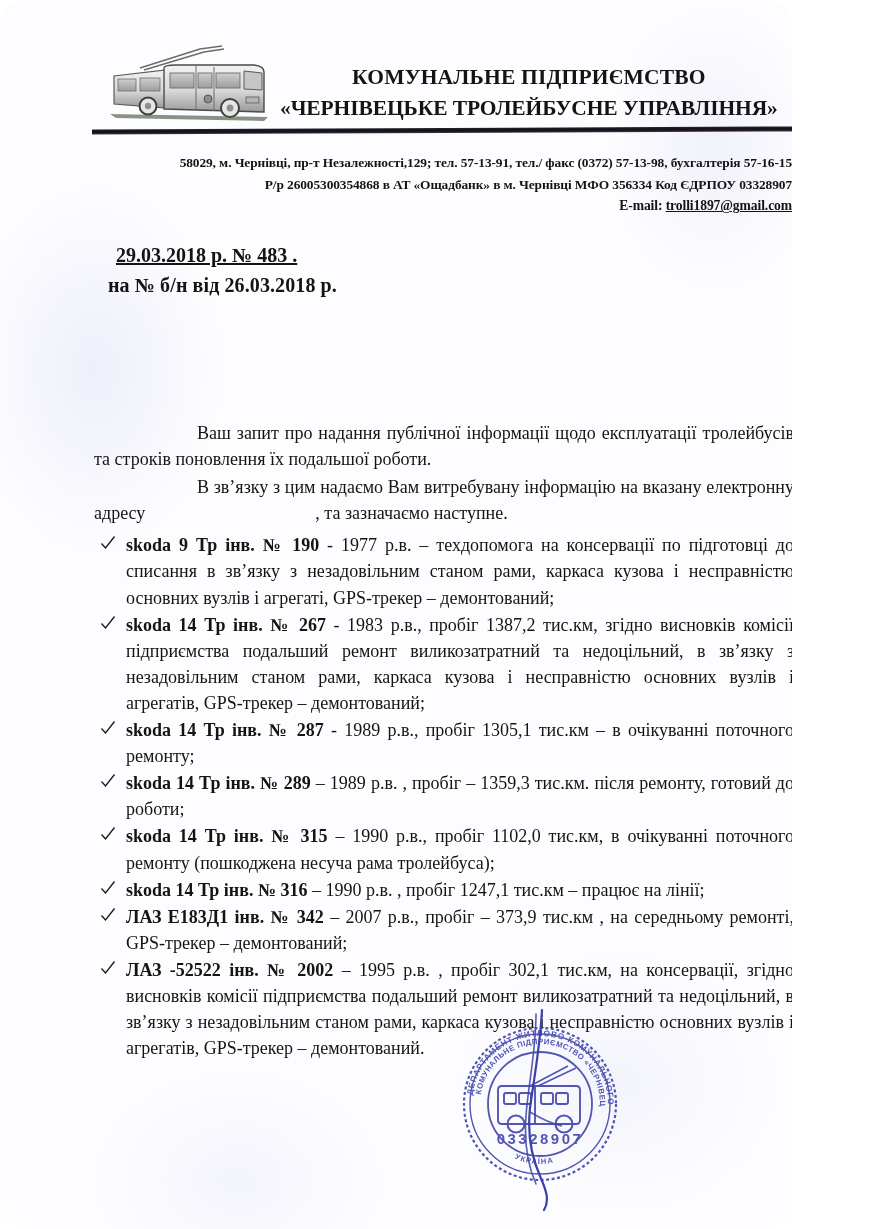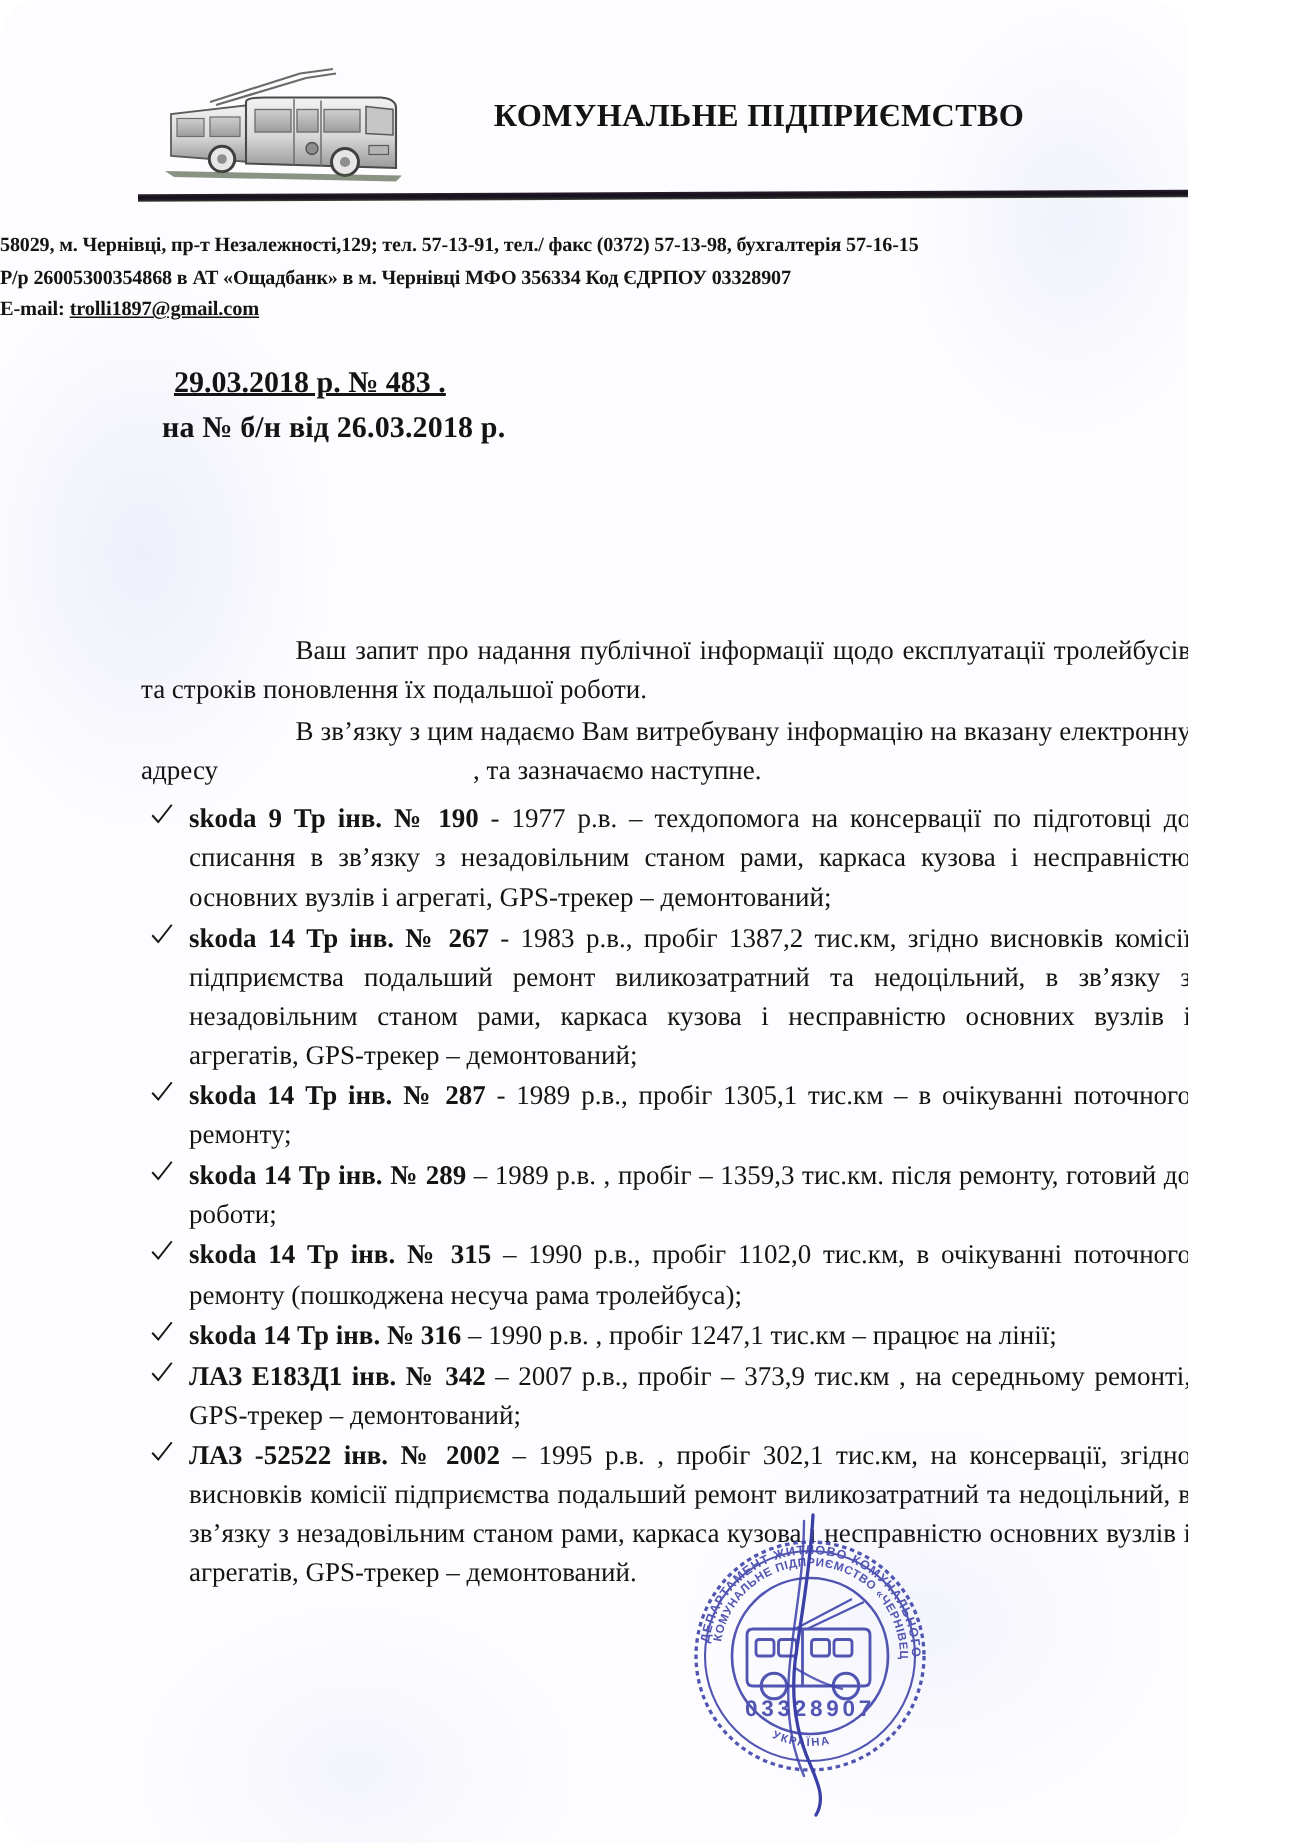--- a/index.html
+++ b/index.html
@@ -64,21 +64,21 @@
     top: 128px;
     width: 700px;
     height: 5px;
     background: linear-gradient(180deg,#2a2030 0%, #151019 40%, #221a28 75%, #3a4a33 100%);
     transform: rotate(-0.25deg);
   }
 
   .contacts {
     position: absolute;
     left: 0; right: 0; top: 152px;
-    text-align: left;
+    text-align: right;
     font-size: 13.4px;
     line-height: 1.62;
     font-weight: bold;
     letter-spacing: -0.1px;
   }
   .contacts .l1 { font-weight: bold; }
   .contacts .l2 { font-weight: bold; }
   .contacts .l3 { font-weight: bold; font-size: 13.6px; }
   .contacts .email-link { text-decoration: underline; }
 
@@ -211,20 +211,21 @@
         <circle cx="44" cy="64" r="8.5" fill="#e6e6e6" stroke="#3f3f3f" stroke-width="2"></circle>
         <circle cx="44" cy="64" r="3.2" fill="#8e8e8e"></circle>
         <circle cx="126" cy="66" r="9" fill="#e6e6e6" stroke="#3f3f3f" stroke-width="2"></circle>
         <circle cx="126" cy="66" r="3.4" fill="#8e8e8e"></circle>
 
         <path d="M6 72 L164 75 L160 79 L12 76 Z" fill="#4b5a42" opacity="0.65"></path>
       </svg>
     </div>
     <div class="org-title">
       <div class="line1">КОМУНАЛЬНЕ ПІДПРИЄМСТВО</div>
+      <div class="line2">«ЧЕРНІВЕЦЬКЕ ТРОЛЕЙБУСНЕ УПРАВЛІННЯ»</div>
     </div>
   </div>
 
   <div class="rule"></div>
 
   <div class="contacts">
     <div class="l1">58029,  м. Чернівці, пр-т Незалежності,129; тел. 57-13-91, тел./ факс (0372) 57-13-98, бухгалтерія 57-16-15</div>
     <div class="l2">Р/р 26005300354868 в АТ   «Ощадбанк»  в м. Чернівці  МФО 356334 Код ЄДРПОУ 03328907</div>
     <div class="l3">
       <span>E-mail:</span>

